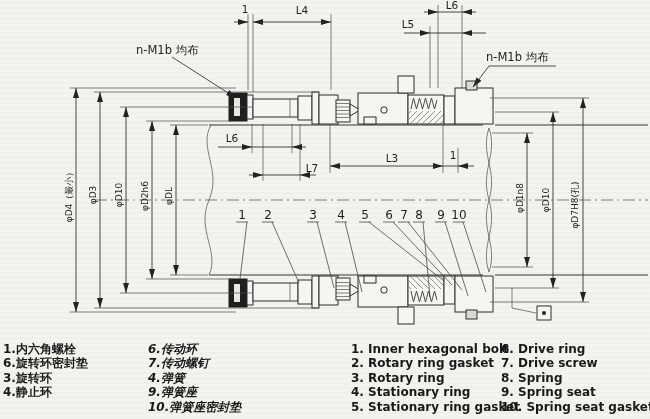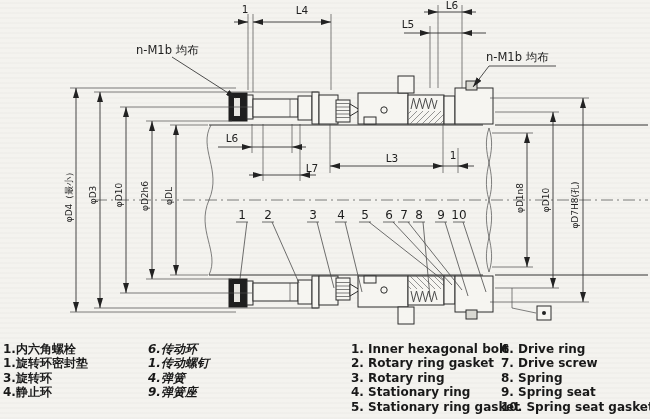--- a/index.html
+++ b/index.html
@@ -174,29 +174,30 @@
     <text class="num" x="389" y="219">6</text>
     <text class="num" x="404" y="219">7</text>
     <text class="num" x="419" y="219">8</text>
     <text class="num" x="441" y="219">9</text>
     <text class="num" x="459" y="219">10</text>
   </g>
 </svg>
 
 <div class="legend-col lg-zh1">
   <div>1.内六角螺栓</div>
-  <div>1.旋转环密封垫</div>
+  <div>6.旋转环密封垫</div>
   <div>3.旋转环</div>
   <div>4.静止环</div>
 </div>
 <div class="legend-col lg-zh2">
   <div>6.传动环</div>
-  <div>1.传动螺钉</div>
+  <div>7.传动螺钉</div>
   <div>4.弹簧</div>
   <div>9.弹簧座</div>
+  <div>10.弹簧座密封垫</div>
 </div>
 <div class="legend-col lg-en1">
   <div>1. Inner hexagonal bolt</div>
   <div>2. Rotary ring gasket</div>
   <div>3. Rotary ring</div>
   <div>4. Stationary ring</div>
   <div>5. Stationary ring gasket</div>
 </div>
 <div class="legend-col lg-en2">
   <div>6. Drive ring</div>

